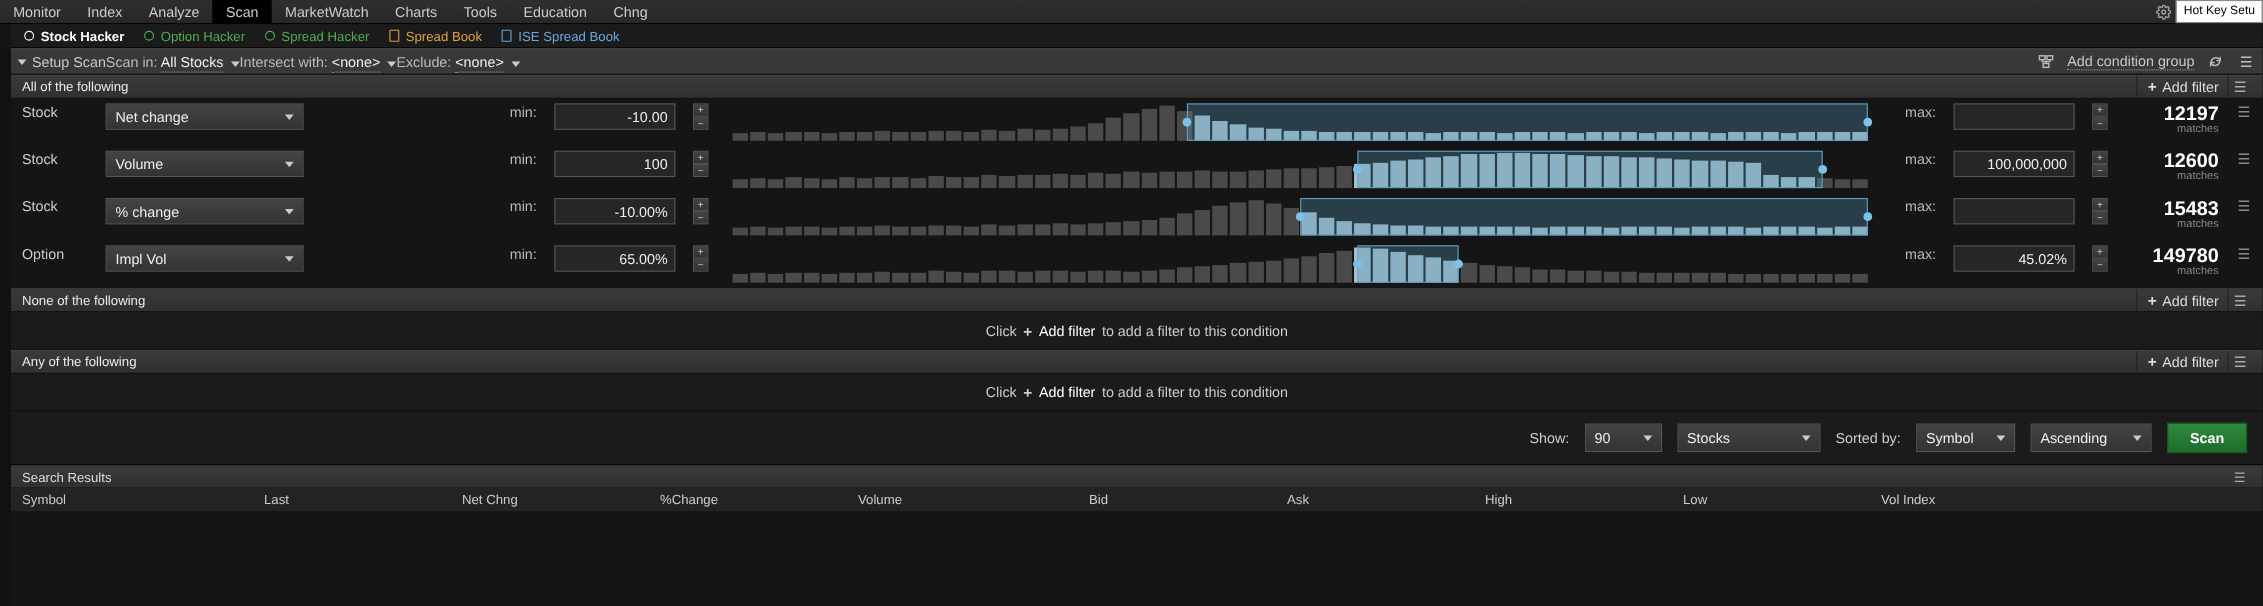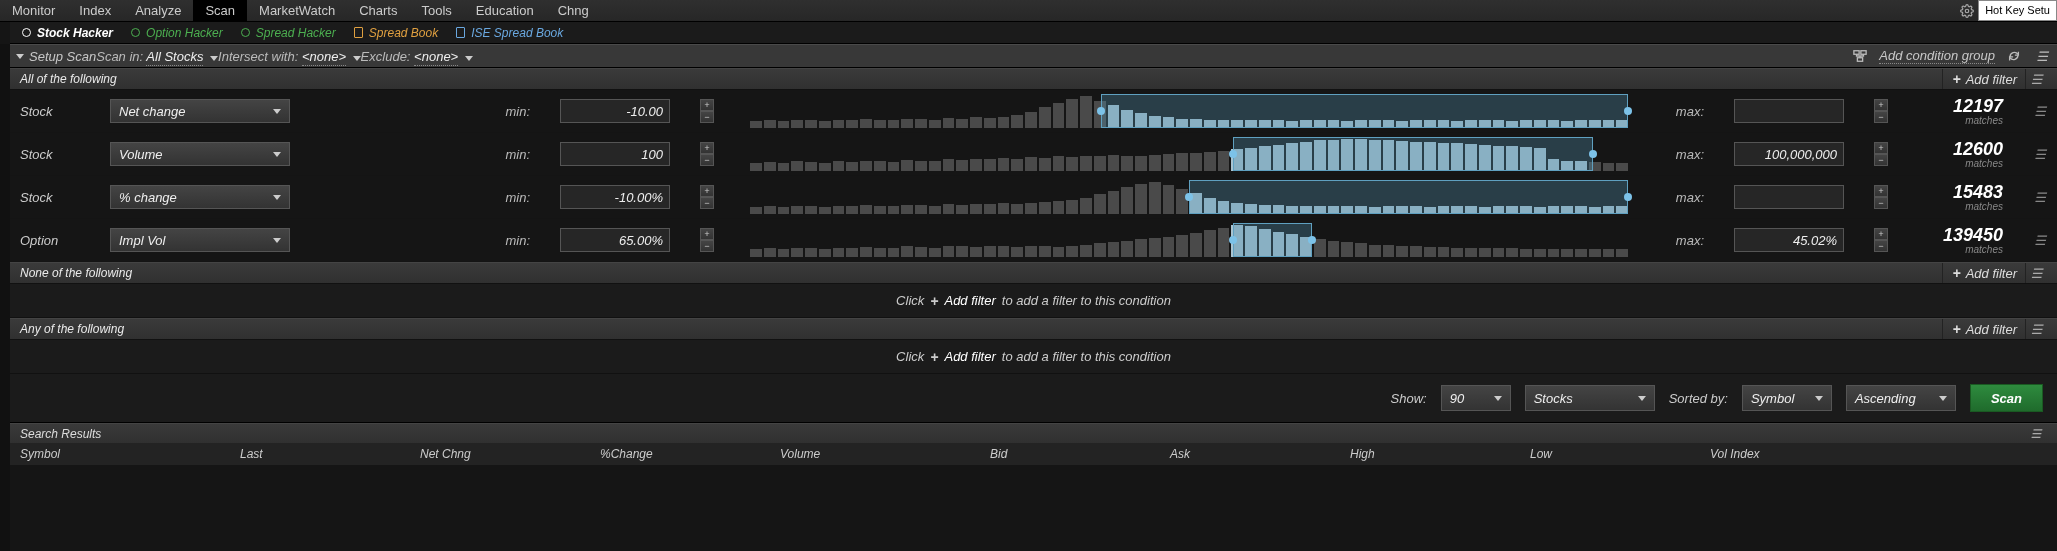--- a/index.html
+++ b/index.html
@@ -31,21 +31,21 @@
   .scanbar .right { margin-left:auto; display:flex; align-items:center; gap:10px; }
   .scanbar .iconbtn { width:18px; height:18px; display:flex; align-items:center; justify-content:center; color:#bbb; }
   
   .grouphdr { display:flex; align-items:center; background:linear-gradient(#3a3a3a,#303030); height:22px; padding:0 10px; border-top:1px solid #444; border-bottom:1px solid #111;}
   .grouphdr .title { flex:0 0 auto; color:#eaeaea; font-size:12px; }
   .grouphdr .spacer { flex:1; }
   .grouphdr .addfilter { display:flex; align-items:center; gap:5px; color:#ddd; cursor:pointer; border-left:1px solid #222; padding-left:10px; height:100%; }
   .grouphdr .menu3 { width:22px; display:flex; align-items:center; justify-content:center; color:#aaa; border-left:1px solid #222; height:100%; margin-left:8px;}
   .plus { font-weight:bold; font-size:14px; line-height:10px;}
   
-  .filter-row { display:flex; align-items:center; padding:4px 10px; gap:30px; border-bottom:1px solid #141414;}
+  .filter-row { display:flex; padding:4px 10px; gap:16px; border-bottom:1px solid #141414;}
   .filter-row .type { width:60px; color:#ccc; }
   .filter-row .dropdown { width:180px; height:24px; background:linear-gradient(#444,#333); border:1px solid #555; display:flex; align-items:center; padding:0 8px; color:#eee; cursor:pointer; justify-content:space-between;}
   .filter-row .dropdown .dcaret{ width:0;height:0;border-left:4px solid transparent;border-right:4px solid transparent;border-top:5px solid #ccc;}
   .filter-row .minlbl,.filter-row .maxlbl{ color:#bbb; width:40px; text-align:right;}
   .filter-row .numbox { width:110px; height:24px; background:#262626; border:1px solid #555; color:#eee; text-align:right; padding:0 6px; display:flex; align-items:center; justify-content:flex-end;}
   .filter-row .stepper { width:14px; height:24px; display:flex; flex-direction:column; }
   .filter-row .stepper div{ flex:1; background:linear-gradient(#444,#333); border:1px solid #555; display:flex; align-items:center; justify-content:center; color:#ccc; font-size:9px; cursor:pointer;}
   .filter-row .chart { flex:1; height:34px; position:relative; margin:0 6px;}
   .filter-row .chart .bars { position:absolute; inset:0; display:flex; align-items:flex-end; gap:2px;}
   .filter-row .chart .bars span{ flex:1; background:#4a4a4a;}
@@ -65,21 +65,21 @@
   .ctrlbar .dropdown { height:26px; background:linear-gradient(#444,#333); border:1px solid #555; display:flex; align-items:center; padding:0 8px; color:#eee; cursor:pointer; justify-content:space-between; gap:10px;}
   .ctrlbar .dcaret{ width:0;height:0;border-left:4px solid transparent;border-right:4px solid transparent;border-top:5px solid #ccc;}
   .ctrlbar .scanbtn{ height:28px; padding:0 20px; background:linear-gradient(#2e8b3e,#1f6b2c); border:1px solid #1a5a22; color:#fff; font-weight:bold; cursor:pointer; display:flex; align-items:center;}
   
   .reshdr{ background:linear-gradient(#3a3a3a,#303030); height:20px; display:flex; align-items:center; padding:0 10px; color:#ddd; font-size:12px; border-top:1px solid #444;}
   .reshdr .spacer{flex:1;}
   .reshdr .menu3 { width:22px; text-align:center; color:#aaa;}
   .colhdr{ display:flex; background:#232323; height:22px; align-items:center; color:#ccc; font-size:12px;}
   .colhdr div{ padding:0 10px; }
   .leftstrip{ position:absolute; left:0; top:44px; bottom:0; width:10px; background:#111;}
-  .wrap{ position:relative; margin-left:10px;font-style:italic;}
+  .wrap{ position:relative; margin-left:10px;}
   svg{display:block;}
 </style>
 </head>
 <body>
 
 <div class="menubar">
   <div class="menu-item">Monitor</div>
     <div class="menu-item">Index</div>
     <div class="menu-item">Analyze</div>
     <div class="menu-item active">Scan</div>
@@ -548,21 +548,21 @@
           <div class="handle" style="left: 55%;"></div>
           <div class="handle" style="left: 64%;"></div>
         </div>
         <div class="maxlbl">max:</div>
         <div class="numbox">45.02%</div>
         <div class="stepper">
           <div>+</div>
           <div>−</div>
         </div>
         <div class="matches">
-          <div class="num">139450</div>
+          <div class="num">149780</div>
           <div class="sub">matches</div>
         </div>
         <div class="rowmenu">☰</div>
       </div>
     </div>
 
 <div class="grouphdr">
   <span class="title">None of the following</span>
   <div class="spacer"></div>
   <div class="addfilter">

